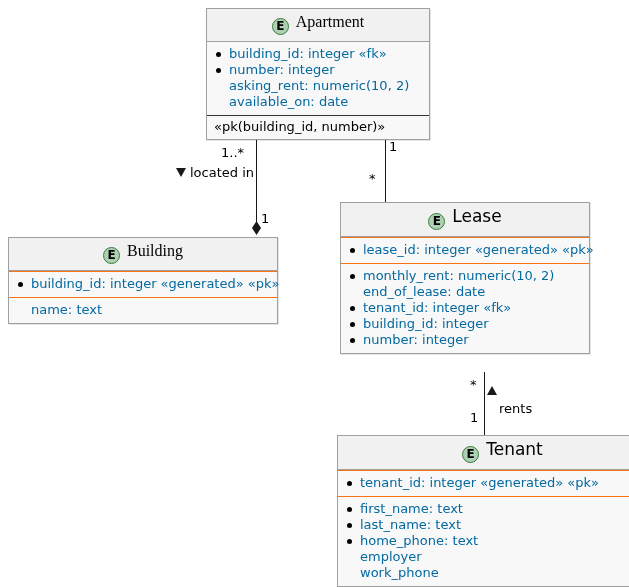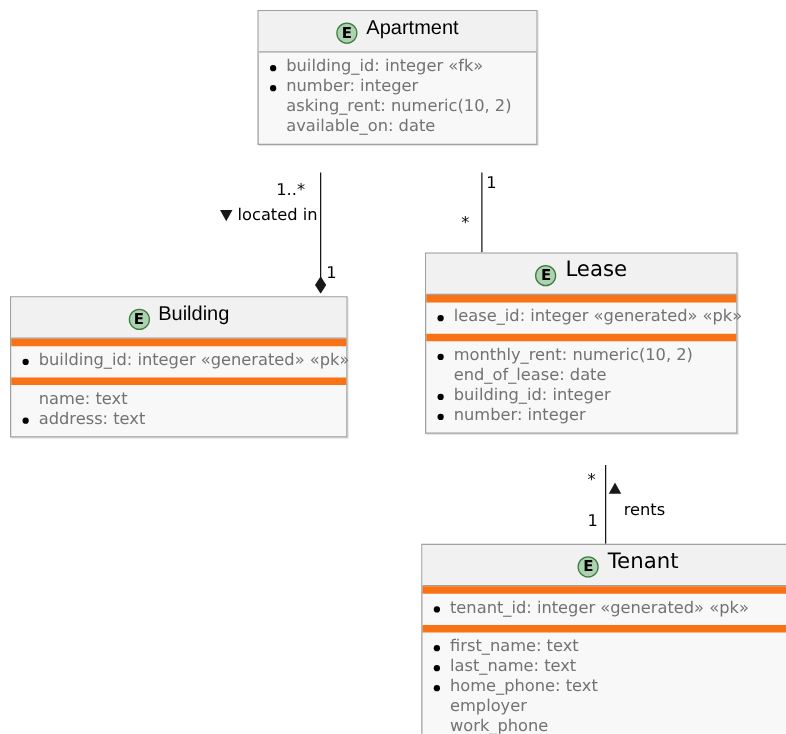--- a/index.html
+++ b/index.html
@@ -57,45 +57,45 @@
     text-align: center;
     vertical-align: -3px;
     margin-right: 7px;
   }
   .etitle {
     font-size: 17px;
     color: #000000;
     letter-spacing: 0px;
   }
   .etitle.mono {
-    font-family: Liberation Sans, sans-serif;
+    font-family: Liberation Serif, serif;
     font-size: 16px;
   }
   .etitle.sans {
     font-family: "DejaVu Sans", sans-serif;
     font-size: 17px;
   }
 
   .entity-section {
     box-sizing: border-box;
     padding: 4px 7px 5px 7px;
   }
   .entity-section.divider {
-    border-top: 6px solid #f97316;
+    border-top: 1px solid #f97316;
   }
   .entity-section.footer {
     border-top: 1px solid #333333;
     padding: 3px 7px 4px 7px;
   }
 
   .attr {
     position: relative;
     font-family: "DejaVu Sans", sans-serif;
     font-size: 13px;
-    color: #737373;
+    color: #0369a1;
     line-height: 16px;
     padding-left: 15px;
     white-space: nowrap;
   }
   .attr.bulleted::before {
     content: "";
     position: absolute;
     left: 2px;
     top: 6px;
     width: 5px;
@@ -183,45 +183,48 @@
   <div class="entity" style="left:206px; top:8px; width:224px;">
     <div class="entity-header">
       <span class="ecircle">E</span><span class="etitle mono">Apartment</span>
     </div>
     <div class="entity-section">
       <div class="attr bulleted">building_id: integer «fk»</div>
       <div class="attr bulleted">number: integer</div>
       <div class="attr">asking_rent: numeric(10, 2)</div>
       <div class="attr">available_on: date</div>
     </div>
+    <div class="entity-section footer">
+      <div class="footer-text">«pk(building_id, number)»</div>
+    </div>
   </div>
 
   <div class="entity" style="left:8px; top:237px; width:270px;">
     <div class="entity-header">
       <span class="ecircle">E</span><span class="etitle mono">Building</span>
     </div>
     <div class="entity-section divider">
       <div class="attr bulleted">building_id: integer «generated» «pk»</div>
     </div>
     <div class="entity-section divider">
       <div class="attr">name: text</div>
-      <div class="attr bulleted">address: text</div>
     </div>
   </div>
 
   <div class="entity" style="left:340px; top:202px; width:250px;">
     <div class="entity-header">
       <span class="ecircle">E</span><span class="etitle sans">Lease</span>
     </div>
     <div class="entity-section divider">
       <div class="attr bulleted">lease_id: integer «generated» «pk»</div>
     </div>
     <div class="entity-section divider">
       <div class="attr bulleted">monthly_rent: numeric(10, 2)</div>
       <div class="attr">end_of_lease: date</div>
+      <div class="attr bulleted">tenant_id: integer «fk»</div>
       <div class="attr bulleted">building_id: integer</div>
       <div class="attr bulleted">number: integer</div>
     </div>
   </div>
 
   <div class="entity" style="left:337px; top:435px; width:331px;">
     <div class="entity-header">
       <span class="ecircle">E</span><span class="etitle sans">Tenant</span>
     </div>
     <div class="entity-section divider">

